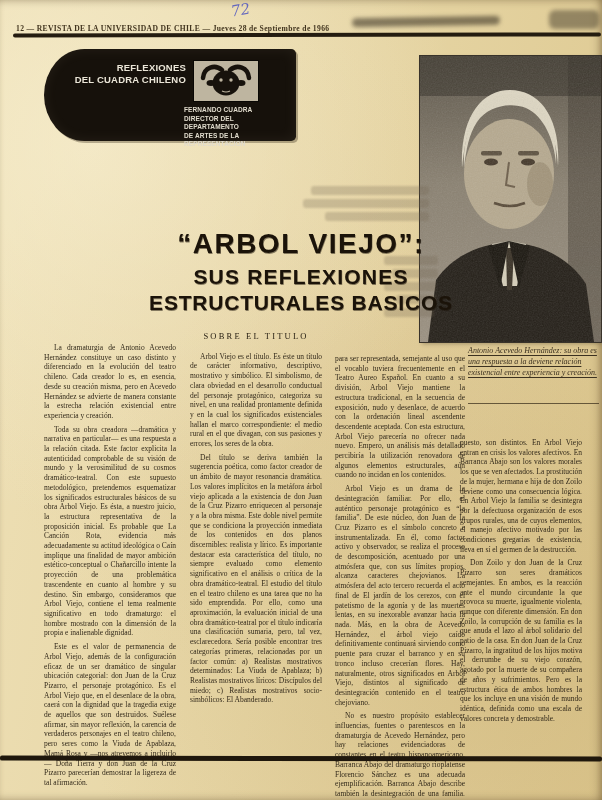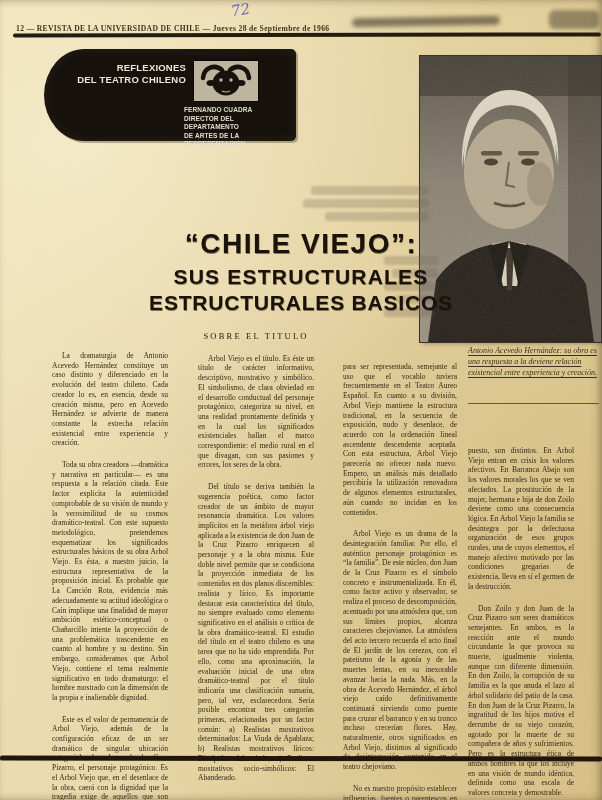--- a/index.html
+++ b/index.html
@@ -45,21 +45,21 @@
   .g1{left:303px;top:182px;width:126px;}
   .g2{left:384px;top:252px;width:58px;}
   
   .headline{position:absolute;left:140px;top:228px;width:322px;text-align:center;
     font-family:"Liberation Sans",sans-serif;font-weight:bold;color:#1b1309;}
   .headline .h1{font-size:28px;letter-spacing:1.5px;line-height:32px;text-shadow:.6px .6px 0 rgba(27,19,9,.5);}
   .headline .h2{font-size:21px;letter-spacing:1.2px;line-height:26px;margin-top:4px;text-shadow:.5px .5px 0 rgba(27,19,9,.5);}
   .headline .h3{font-size:21px;letter-spacing:.8px;line-height:26px;text-shadow:.5px .5px 0 rgba(27,19,9,.5);}
   
   .col{position:absolute;text-align:justify;font-size:7.5px;line-height:9.7px;color:#32291a;}
-  .col p{margin:12px;text-indent:10px;}
+  .col p{margin:4px;text-indent:10px;}
   .col p.cont{text-indent:0;}
   .col1{left:40px;top:339px;width:140px;}
   .col2{left:186px;top:332px;width:140px;}
   .col3{left:331px;top:350px;width:138px;}
   .col4{left:456px;top:434px;width:130px;}
   .sec-head{text-align:center;font-weight:normal;font-size:8.5px;letter-spacing:2.2px;margin:0 0 10px 0;color:#241c10;}
   .rule-bottom{position:absolute;left:0;top:756px;width:602px;height:5px;background:#1f170c;border-radius:2px;transform:rotate(.08deg);}
 </style>
 </head>
 <body>
@@ -68,21 +68,21 @@
 
   <div class="handwritten">72</div>
   <div class="masthead">12 — REVISTA DE LA UNIVERSIDAD DE CHILE — Jueves 28 de Septiembre de 1966</div>
   <div class="rule-top"></div>
   <div class="smudge s1"></div>
   <div class="smudge s2"></div>
 
   <div class="banner">
     <div class="banner-titles">
       <div>REFLEXIONES</div>
-      <div>DEL TEATRO CHILENO</div>
+      <div>DEL CUADRA CHILENO</div>
     </div>
     <div class="banner-logo">
       <svg width="64" height="40" viewBox="0 0 64 40" aria-hidden="true">
         <rect width="64" height="40" fill="#beb5a0"></rect>
         <path d="M9,17 C10,6 21,3 28,9" stroke="#17120c" stroke-width="4.5" fill="none" stroke-linecap="round"></path>
         <path d="M55,17 C54,6 43,3 36,9" stroke="#17120c" stroke-width="4.5" fill="none" stroke-linecap="round"></path>
         <ellipse cx="32" cy="22" rx="13.5" ry="12.5" fill="#17120c"></ellipse>
         <ellipse cx="17" cy="22" rx="4.5" ry="3" fill="#17120c"></ellipse>
         <ellipse cx="47" cy="22" rx="4.5" ry="3" fill="#17120c"></ellipse>
         <circle cx="27" cy="19" r="1.7" fill="#beb5a0"></circle>
@@ -142,22 +142,22 @@
   </div>
   <div class="ghost g2">
     <div class="bar" style="width:54px;"></div>
     <div class="bar" style="width:46px;margin-left:8px;"></div>
     <div class="bar" style="width:52px;"></div>
     <div class="bar" style="width:40px;margin-left:12px;"></div>
     <div class="bar" style="width:50px;"></div>
   </div>
 
   <div class="headline">
-    <div class="h1">“CHILE VIEJO”:</div>
-    <div class="h2">SUS ESTRUCTURALES</div>
+    <div class="h1">“ARBOL VIEJO”:</div>
+    <div class="h2">SUS REFLEXIONES</div>
     <div class="h3">ESTRUCTURALES BASICOS</div>
   </div>
 
   <div class="caption">Antonio Acevedo Hernández: su obra es una respuesta a la deviene relación existencial entre experiencia y creación.</div>
   <div class="caption-rule"></div>
 
   <div class="col col1">
     <p>La dramaturgia de Antonio Acevedo Hernández constituye un caso distinto y diferenciado en la evolución del teatro chileno. Cada creador lo es, en esencia, desde su creación misma, pero en Acevedo Hernández se advierte de manera constante la estrecha relación existencial entre experiencia y creación.</p>
     <p>Toda su obra creadora —dramática y narrativa en particular— es una respuesta a la relación citada. Este factor explicita la autenticidad comprobable de su visión de mundo y la verosimilitud de su cosmos dramático-teatral. Con este supuesto metodológico, pretendemos esquematizar los significados estructurales básicos de su obra Arbol Viejo. Es ésta, a nuestro juicio, la estructura representativa de la proposición inicial. Es probable que La Canción Rota, evidencia más adecuadamente su actitud ideológica o Caín implique una finalidad de mayor ambición estético-conceptual o Chañarcillo intente la proyección de una problemática trascendente en cuanto al hombre y su destino. Sin embargo, consideramos que Arbol Viejo, contiene el tema realmente significativo en todo dramaturgo: el hombre mostrado con la dimensión de la propia e inalienable dignidad.</p>
     <p>Este es el valor de permanencia de Arbol Viejo, además de la configuración eficaz de un ser dramático de singular ubicación categorial: don Juan de la Cruz Pizarro, el personaje protagónico. Es el Arbol Viejo que, en el desenlace de la obra, caerá con la dignidad que la tragedia exige de aquellos que son destruidos. Suélese afirmar, sin mayor reflexión, la carencia de verdaderos personajes en el teatro chileno, pero seres como la Viuda de Apablaza, Mamá Rosa y —nos atrevemos a incluirlo— Doña Tierra y don Juan de la Cruz Pizarro parecerían demostrar la ligereza de tal afirmación.</p>

